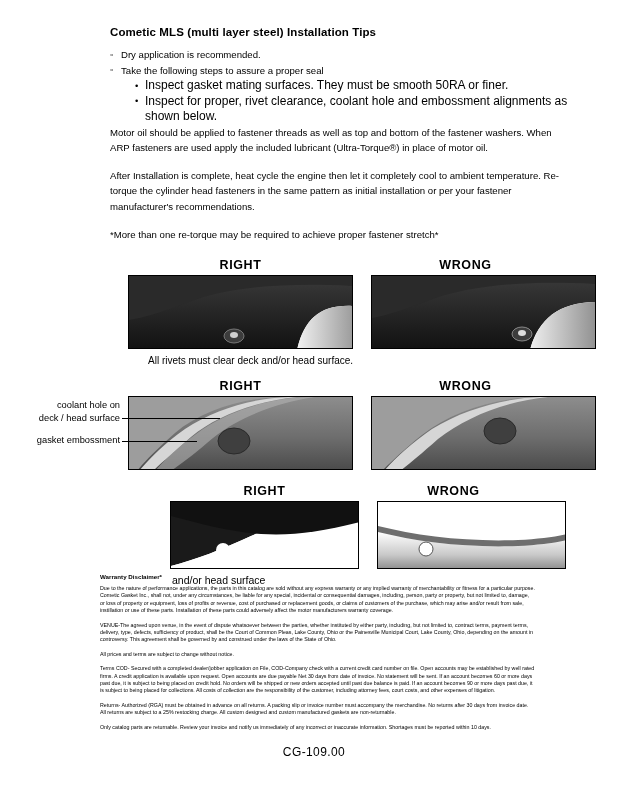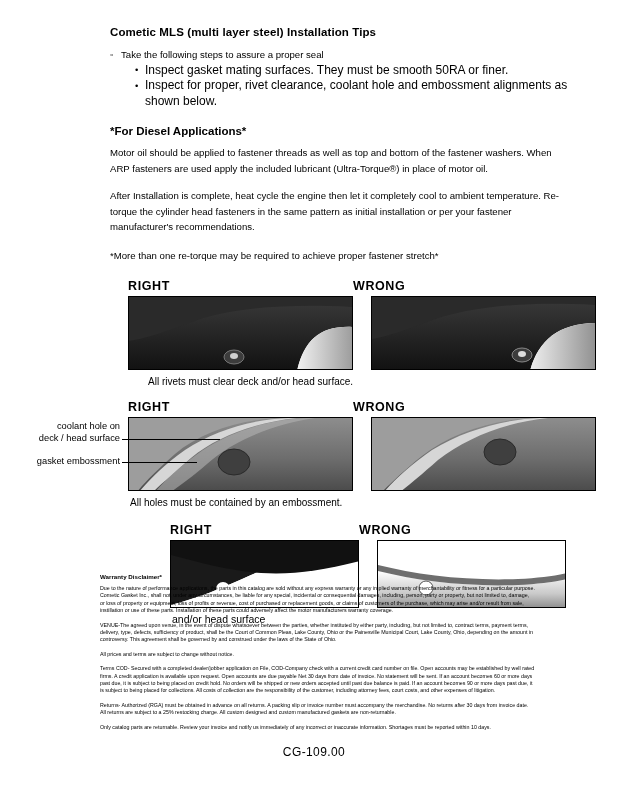--- a/index.html
+++ b/index.html
@@ -95,20 +95,21 @@
     position: relative;
     width: 478px;
     margin-left: 128px;
   }
   .labels {
     display: flex;
     width: 450px;
   }
   .labels .lbl {
     width: 225px;
+    text-align: center;
     font-size: 12.5px;
     font-weight: bold;
     letter-spacing: 0.6px;
     padding-bottom: 3px;
   }
   .panes {
     display: flex;
     gap: 18px;
     width: 468px;
   }
@@ -169,30 +170,30 @@
   .docnum span { margin-left: 10px; }
 </style>
 </head>
 <body>
 
 <div class="page">
 
   <h1 class="title">Cometic MLS (multi layer steel) Installation Tips</h1>
 
   <ul class="bullets">
+    <li><span>Dry application is recommended.</span></li>
     <li>
       <span>Take the following steps to assure a proper seal</span>
       <ul class="subbullets">
         <li><span>Inspect gasket mating surfaces.  They must be smooth 50RA or finer.</span></li>
         <li><span>Inspect for proper, rivet clearance, coolant hole and embossment alignments as shown below.</span></li>
       </ul>
     </li>
   </ul>
 
-  <h2 class="subtitle">*For Diesel Applications*</h2>
   <p class="para">Motor oil should be applied to fastener threads as well as top and bottom of the fastener washers. When ARP fasteners are used apply the included lubricant (Ultra-Torque®) in place of motor oil.</p>
   <p class="para">After Installation is complete, heat cycle the engine then let it completely cool to ambient temperature. Re-torque the cylinder head fasteners in the same pattern as initial installation or per your fastener manufacturer's recommendations.</p>
   <p class="note">*More than one re-torque may be required to achieve proper fastener stretch*</p>
 
   <div class="figures">
 
     <div class="figrow" style="margin-top:2px;">
       <div class="labels">
         <div class="lbl">RIGHT</div>
         <div class="lbl">WRONG</div>
@@ -276,21 +277,20 @@
               </linearGradient>
             </defs>
             <rect x="0" y="0" width="225" height="74" fill="url(#g4)"></rect>
             <path d="M160,0 C118,2 78,16 50,38 C30,54 18,66 10,74 H0 V0 Z" fill="#9d9d9d"></path>
             <path d="M176,0 C134,4 94,20 66,42 C48,58 36,68 28,74 H12 C24,60 40,46 60,32 C92,12 134,1 168,0 Z" fill="#d6d6d6"></path>
             <ellipse cx="128" cy="34" rx="16" ry="13" fill="#3f3f3f"></ellipse>
             <ellipse cx="128" cy="34" rx="16" ry="13" fill="none" stroke="#2a2a2a" stroke-width="1"></ellipse>
           </svg>
         </div>
       </div>
-      <div class="cap" style="margin-left:2px;">All holes must be contained by an embossment.</div>
 
       <div class="sidelabels" style="left:-130px; top:20px; width:122px;">
         <div>coolant hole on</div>
         <div>deck / head surface</div>
       </div>
       <div class="leader" style="left:-6px; top:39px; width:98px;"></div>
 
       <div class="sidelabels" style="left:-130px; top:55px; width:122px;">
         <div>gasket embossment</div>
       </div>

